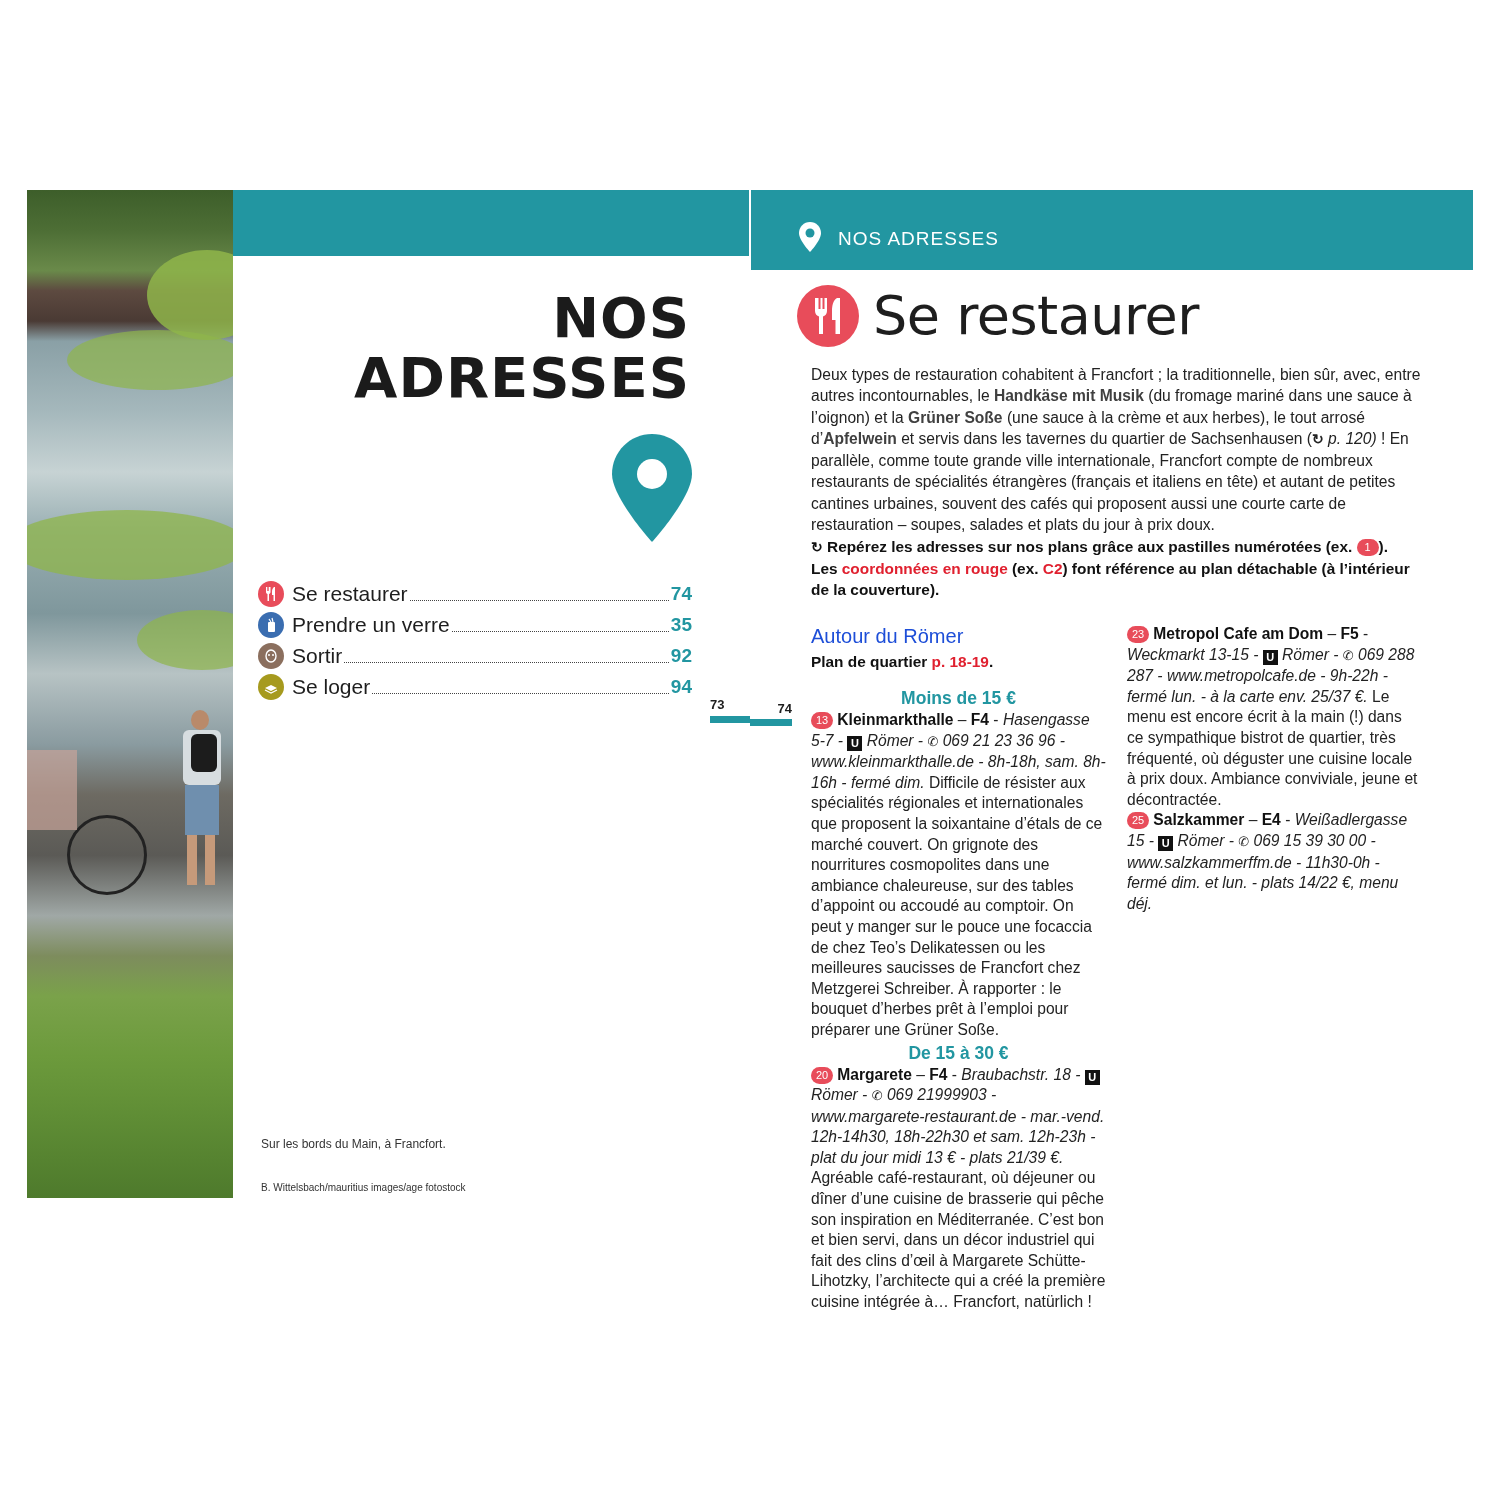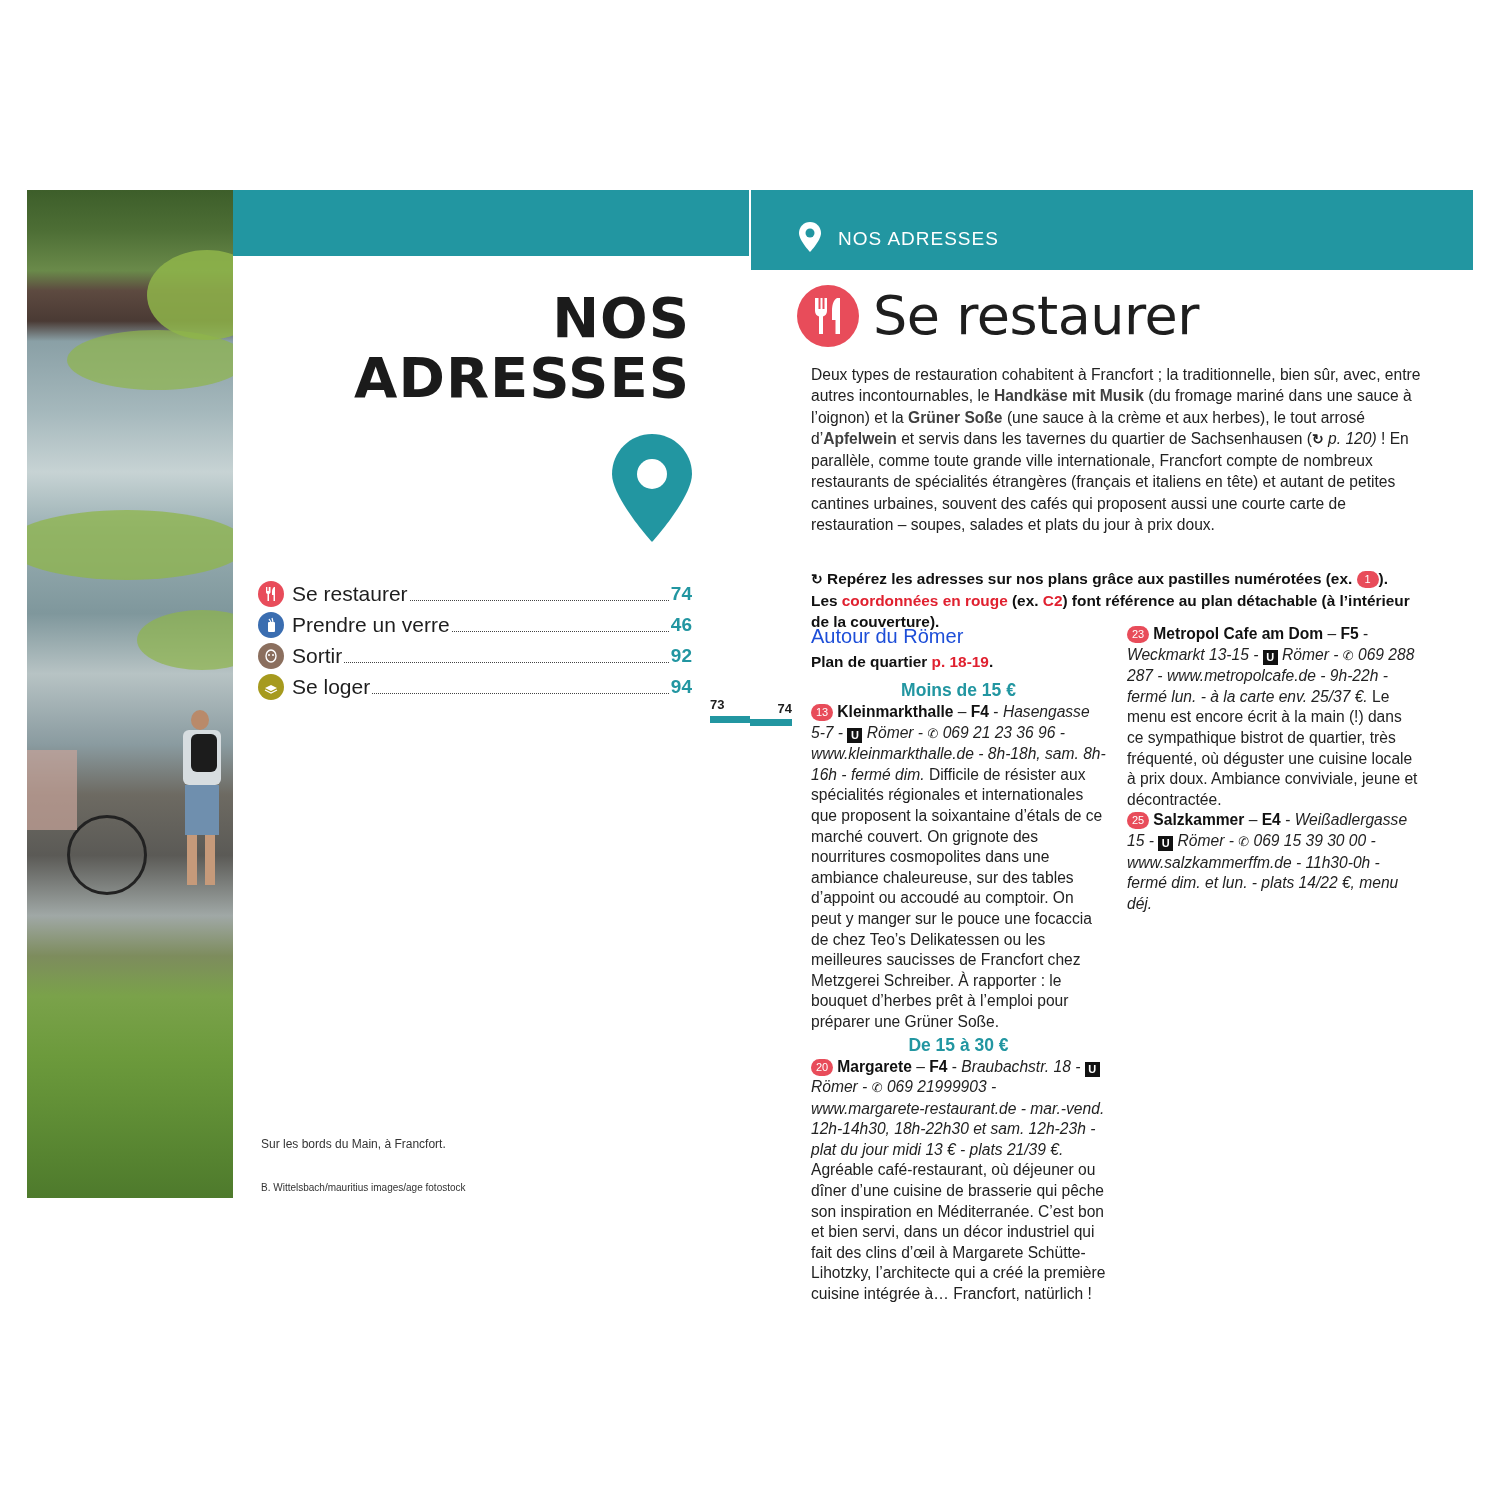--- a/index.html
+++ b/index.html
@@ -44,29 +44,29 @@
   .pgnums .n2 { position: absolute; right: 0; top: 4px; font-size: 13px; font-weight: bold; }
   .pgnums .b1 { position: absolute; left: 0; top: 19px; width: 40px; height: 7px; background: #2296a1; }
   .pgnums .b2 { position: absolute; left: 40px; top: 22px; width: 42px; height: 7px; background: #2296a1; }
 
   
   .sec-icon { position: absolute; left: 797px; top: 285px; width: 62px; height: 62px; border-radius: 50%; background: #e84c5a; display: flex; align-items: center; justify-content: center; }
   .sec-title { position: absolute; left: 873px; top: 284px; font-size: 54px; color: #1e1e1e; font-family: "DejaVu Sans", sans-serif; letter-spacing: -0.5px; }
 
   .intro { position: absolute; left: 811px; top: 364px; width: 612px; font-size: 15.6px; line-height: 21.3px; color: #222; }
   .intro b { color: #404040; }
-  .notice { position: absolute; left: 811px; top: 568px; width: 612px; font-size: 15.4px; line-height: 21px; font-weight: bold; color: #111; }
+  .notice { position: absolute; left: 811px; top: 536px; width: 612px; font-size: 15.4px; line-height: 21px; font-weight: bold; color: #111; }
   .red { color: #e0202f; }
   .pastille { display: inline-block; min-width: 22px; height: 17px; border-radius: 9px; background: #e84c5a; color: #fff; font-size: 11px; text-align: center; line-height: 17px; padding: 0 4px; vertical-align: 1px; font-weight: normal; }
 
   .col { position: absolute; width: 295px; font-size: 15.6px; line-height: 20.6px; color: #222; }
   .col1 { left: 811px; top: 622px; }
   .col2 { left: 1127px; top: 624px; }
   .h-area { font-size: 20px; font-weight: normal; color: #1d4ed8; line-height: 28px; }
-  .h-plan { font-size: 15.4px; font-weight: bold; color: #111; line-height: 24px; margin-bottom: 4px; }
+  .h-plan { font-size: 15.4px; font-weight: bold; color: #111; line-height: 24px; margin-bottom: 12px; }
   .h-price { font-size: 17.5px; font-weight: bold; color: #2296a1; line-height: 24px; text-align: center; }
   .entry-name { font-weight: bold; color: #111; }
   .i { font-style: italic; }
   .ubahn { display: inline-block; width: 15px; height: 15px; background: #111; color: #fff; font-size: 11px; font-weight: bold; text-align: center; line-height: 15px; font-style: normal; vertical-align: -1px; }
   .phone { display: inline-block; font-style: normal; font-size: 13px; }
   .clk { display: inline-block; font-style: normal; font-size: 14px; font-weight: bold; }
 </style>
 </head>
 <body>
 
@@ -119,21 +119,21 @@
   </div>
   <div class="toc-row">
     <span class="toc-icon" style="background:#3a6db0">
       <svg width="16" height="16" viewBox="0 0 16 16">
           <rect x="5" y="5" width="7" height="10" rx="1" fill="#fff"></rect>
           <path d="M6 2l2 3M9 1l1 4" stroke="#fff" stroke-width="1.2"></path>
         </svg>
     </span>
     <span class="toc-label">Prendre un verre</span>
     <span class="toc-dots"></span>
-    <span class="toc-page">46</span>
+    <span class="toc-page">35</span>
   </div>
   <div class="toc-row">
     <span class="toc-icon" style="background:#8b6f5e">
       <svg width="16" height="16" viewBox="0 0 16 16">
           <ellipse cx="8" cy="8" rx="5" ry="6" fill="none" stroke="#fff" stroke-width="1.4"></ellipse>
           <circle cx="6" cy="7" r="1" fill="#fff"></circle>
           <circle cx="10" cy="7" r="1" fill="#fff"></circle>
         </svg>
     </span>
     <span class="toc-label">Sortir</span>

